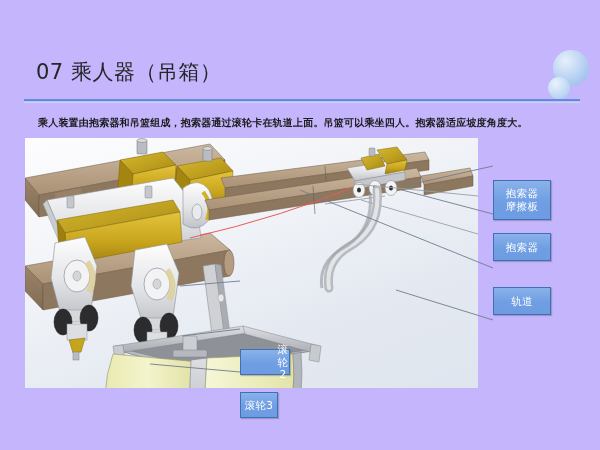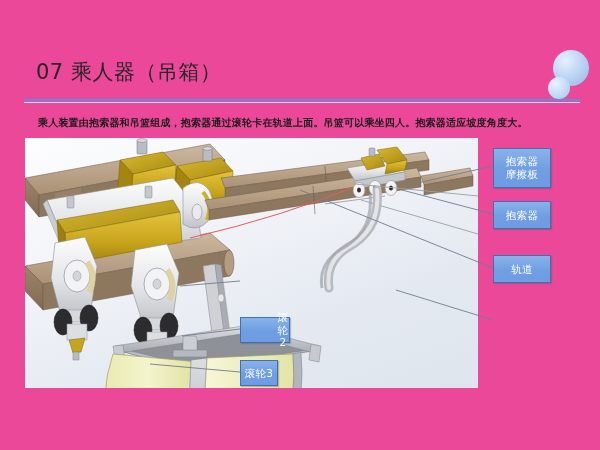--- a/index.html
+++ b/index.html
@@ -7,21 +7,21 @@
     padding: 0;
     background: #ffffff;
   }
   body {
     font-family: "DejaVu Sans", "Liberation Sans", sans-serif;
   }
   #slide {
     position: relative;
     width: 600px;
     height: 450px;
-    background: #ec4899;
+    background: #c4b5fd;
     overflow: hidden;
   }
 
   
   .deco-circle-lg {
     position: absolute;
     left: 553px; top: 50px;
     width: 36px; height: 36px;
     border-radius: 50%;
     background: radial-gradient(circle at 35% 30%, #e7f0fc 0%, #bfd6f4 45%, #8fb7e8 100%);
@@ -87,20 +87,21 @@
     color: #ffffff;
     font-size: 10.5px;
     line-height: 12.5px;
     text-align: center;
     display: flex;
     align-items: center;
     justify-content: center;
     box-shadow: 1px 1px 1px rgba(90,90,90,0.35);
     white-space: pre-line;
     letter-spacing: 0.3px;
+    margin-top: 32px;
   }
   .callout.two-line { line-height: 13px; }
 
   #cal-friction { left: 493px; top: 148px; width: 58px; height: 40px; }
   #cal-grip     { left: 493px; top: 201px; width: 58px; height: 28px; }
   #cal-track    { left: 493px; top: 255px; width: 58px; height: 28px; }
   #cal-cabin    { left: 493px; top: 308px; width: 58px; height: 28px; }
   #cal-roller1  { left: 240px; top: 269px; width: 50px; height: 26px; }
   #cal-roller2  { left: 240px; top: 317px; width: 50px; height: 26px; padding-left: 36px; }
   #cal-roller3  { left: 240px; top: 360px; width: 38px; height: 26px; }

